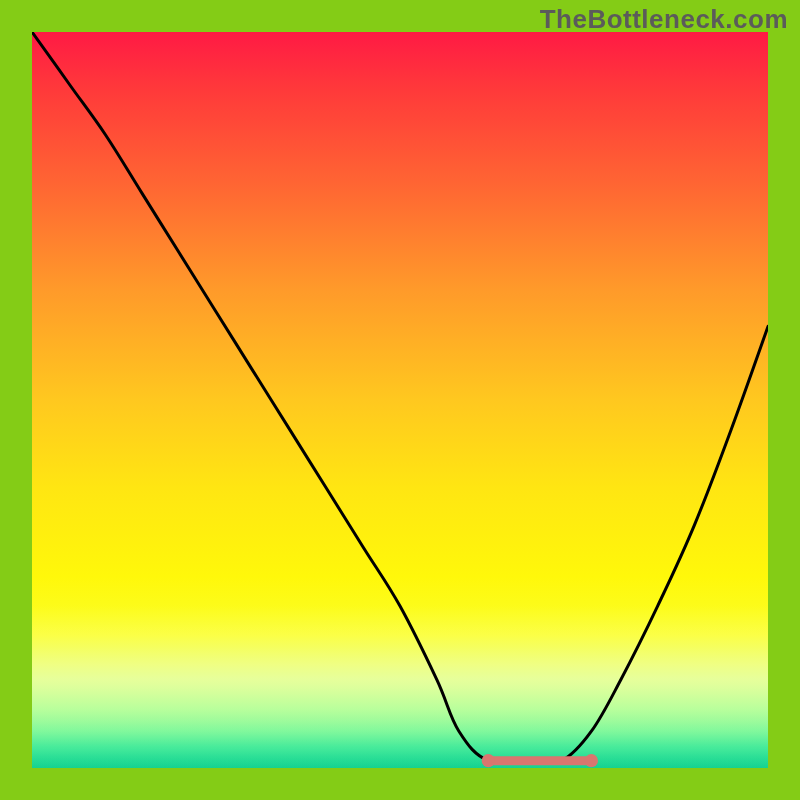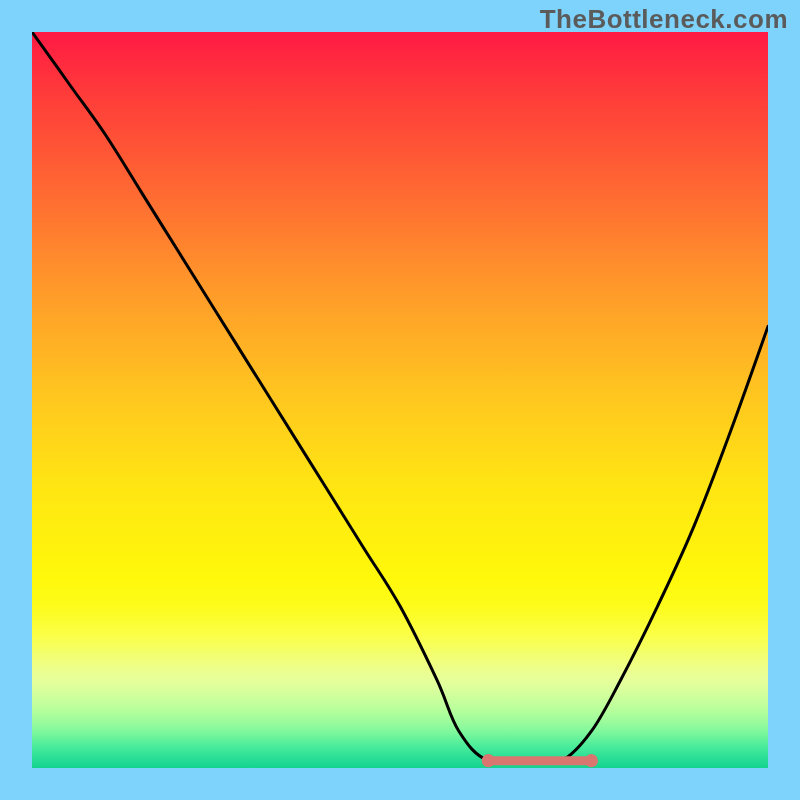--- a/index.html
+++ b/index.html
@@ -8,21 +8,21 @@
     width: 800px;
     height: 800px;
     background: #000;
     overflow: hidden;
     font-family: Arial, Helvetica, sans-serif;
   }
   .frame {
     position: relative;
     width: 800px;
     height: 800px;
-    background: #7dd3fc;
+    background: #84cc16;
   }
   .watermark {
     position: absolute;
     top: 4px;
     right: 12px;
     color: #5b5b5b;
     font-size: 26px;
     font-weight: 600;
     letter-spacing: 0.5px;
     user-select: none;

